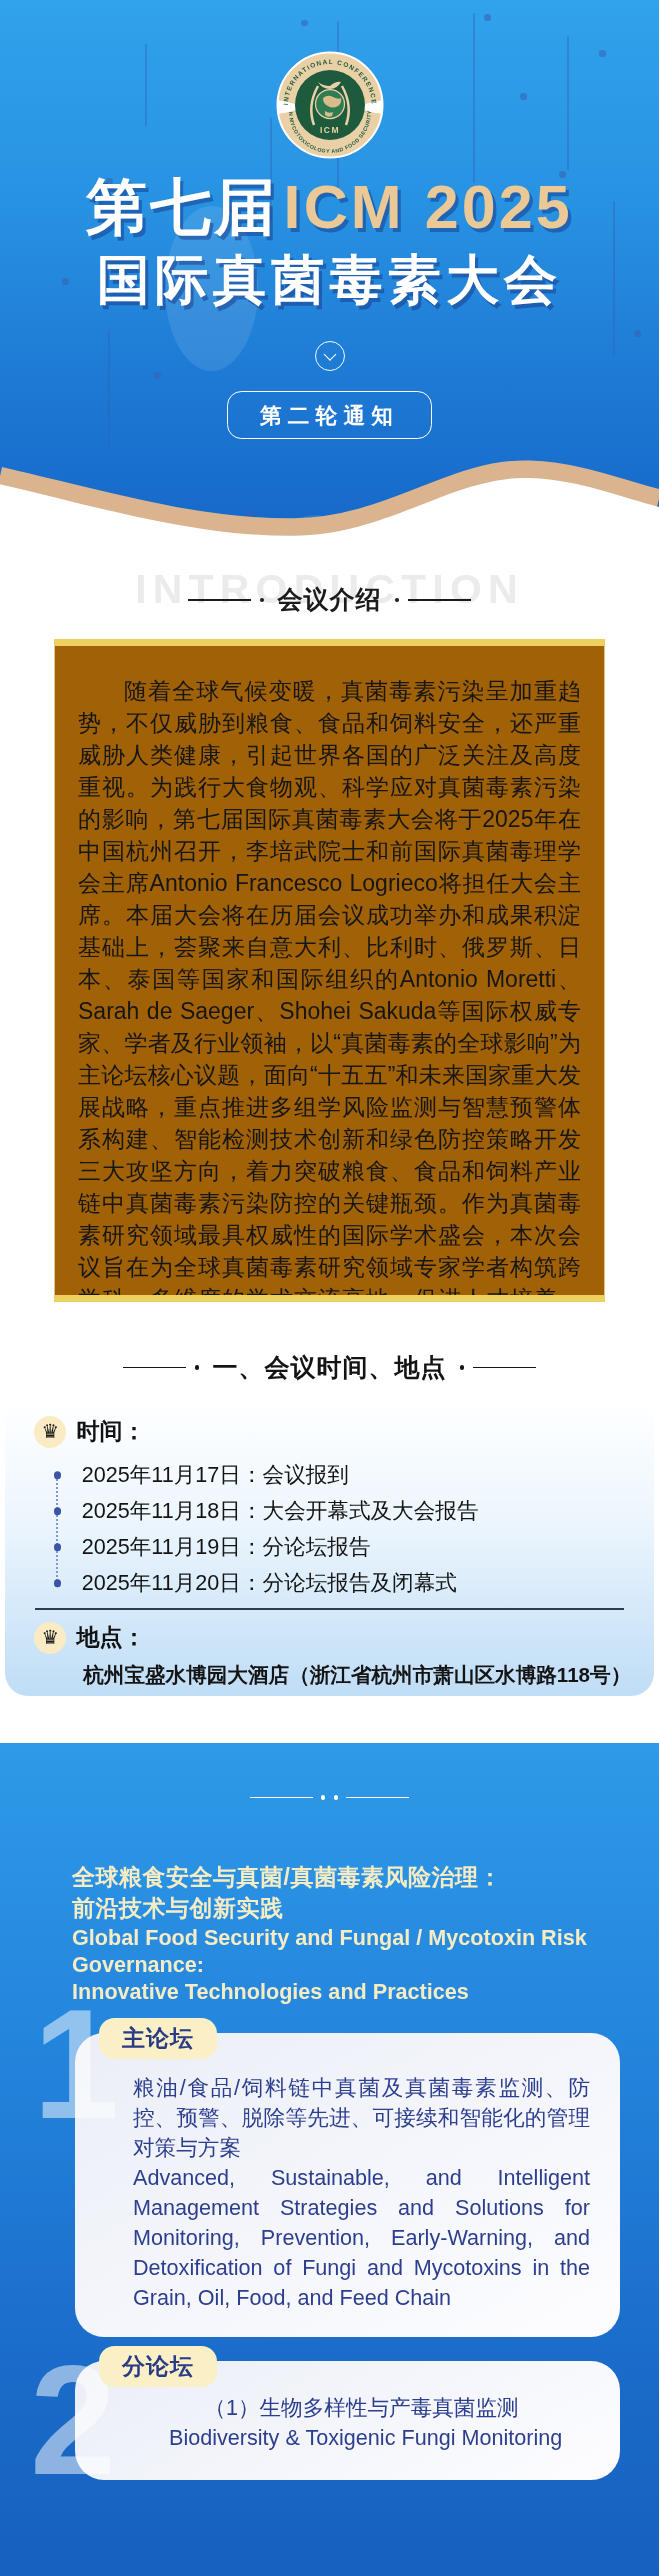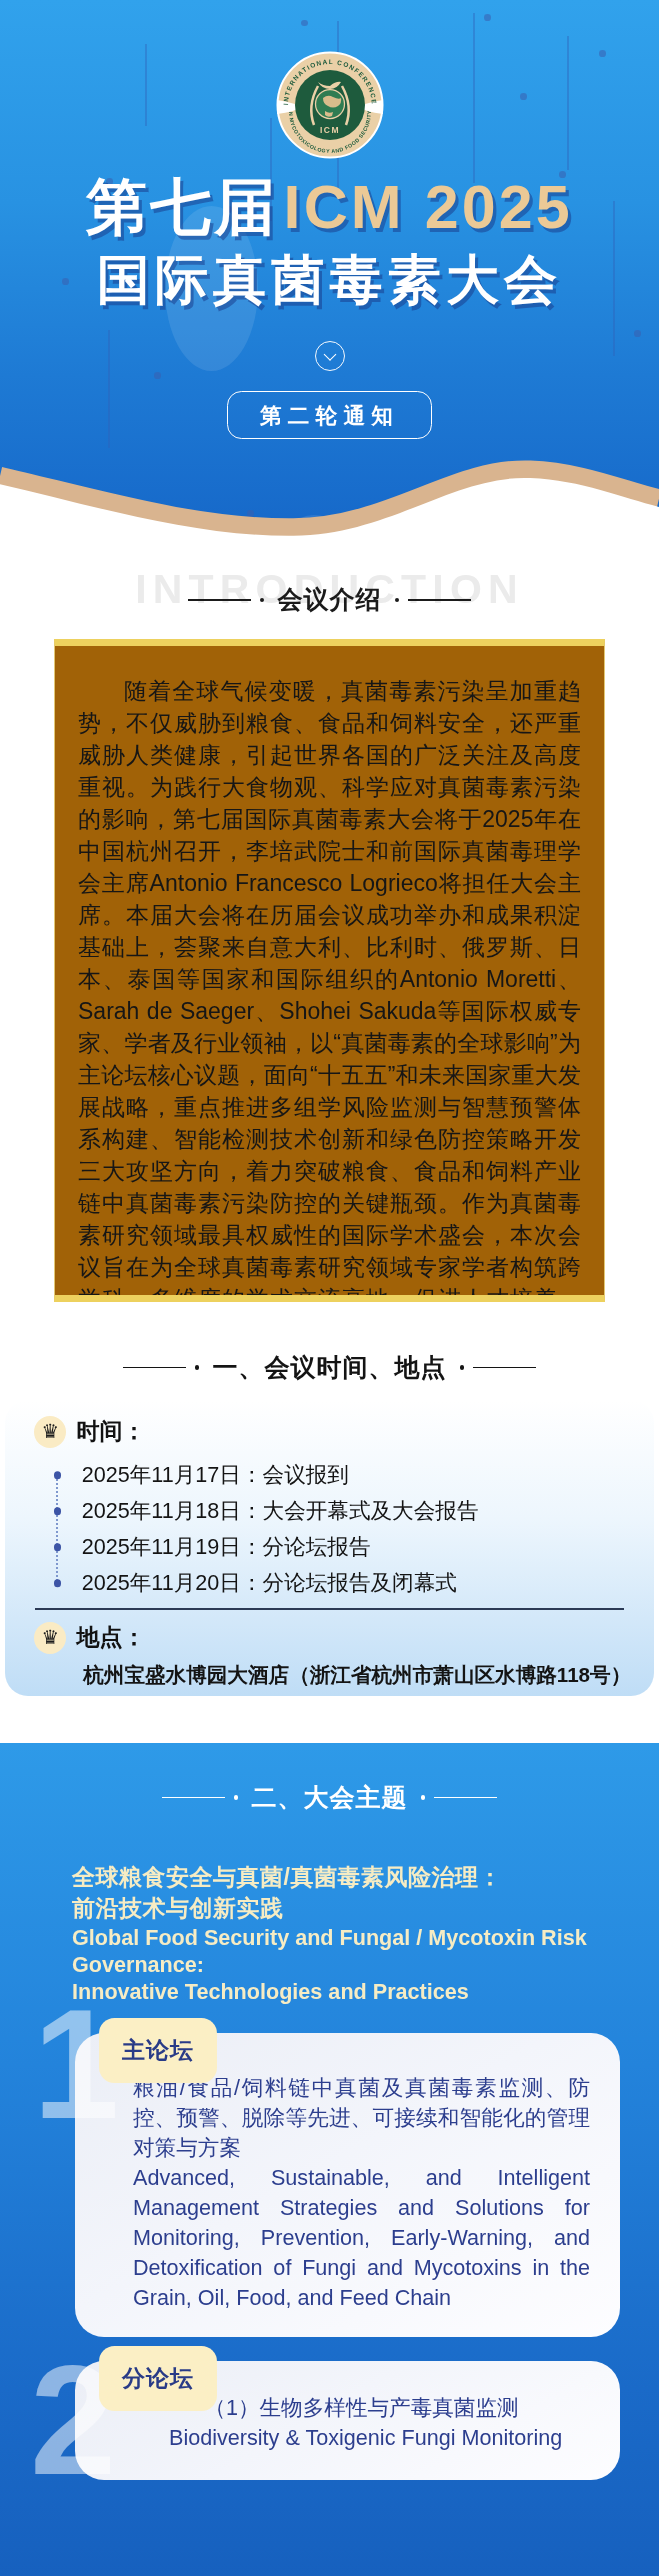--- a/index.html
+++ b/index.html
@@ -83,21 +83,21 @@
   .theme-block { margin:36px 36px 0 72px; color:#F6ECC4; font-weight:900; }
   .theme-block .t-zh { font-size:23px; line-height:31px; letter-spacing:0.5px; }
   .theme-block .t-en { font-size:21.6px; line-height:27px; }
   .forum-group { position:relative; margin:28px 39px 0 75px; }
   .forum-group.second { margin-top:24px; }
   .forum-watermark { position:absolute; font-weight:900; font-size:155px; line-height:1;
     color:rgba(255,255,255,.5); z-index:2; pointer-events:none; }
   .wm-1 { left:-42px; top:-46px; }
   .wm-2 { left:-45px; top:-18.5px; }
   .forum-badge { position:absolute; z-index:3; left:24px; top:-15.5px;
-    background:#FBEFC5; border-radius:15.5px; padding:17px 23px;
+    background:#FBEFC5; border-radius:15.5px; padding:5px 23px;
     font-size:23px; font-weight:900; color:#293B87; letter-spacing:1px; }
   .forum-card { position:relative; z-index:1; border-radius:29px;
     background:linear-gradient(150deg,#EBEEF6 0%,#F3F5FB 45%,#FDFDFF 100%);
     color:#2C3E8E; font-weight:400; }
   .forum-card.first { padding:40px 30px 24px 58px; }
   .forum-card.second { padding:32px 30px 27px 58px; }
   .forum-card .f-zh { font-size:21.6px; line-height:30px; text-align:justify; }
   .forum-card .f-en { font-size:21.6px; line-height:30px; text-align:justify; }
   .forum-item .f-en { padding-left:36px; text-align:left; }
   .forum-item .f-zh { text-align:center; }
@@ -220,21 +220,20 @@
       <span class="label">地点：</span>
     </div>
     <div class="address">杭州宝盛水博园大酒店（浙江省杭州市萧山区水博路118号）</div>
   </div>
 </section>
 
 <section class="main-section">
   <div class="sec-head sec2-head">
     <span class="line"></span>
     <span class="hdot"></span>
-    <h2>二、大会主题</h2>
     <span class="hdot"></span>
     <span class="line"></span>
   </div>
 
   <div class="theme-block">
     <div class="t-zh">全球粮食安全与真菌/真菌毒素风险治理：</div>
     <div class="t-zh">前沿技术与创新实践</div>
     <div class="t-en">Global Food Security and Fungal / Mycotoxin Risk</div>
     <div class="t-en">Governance:</div>
     <div class="t-en">Innovative Technologies and Practices</div>

